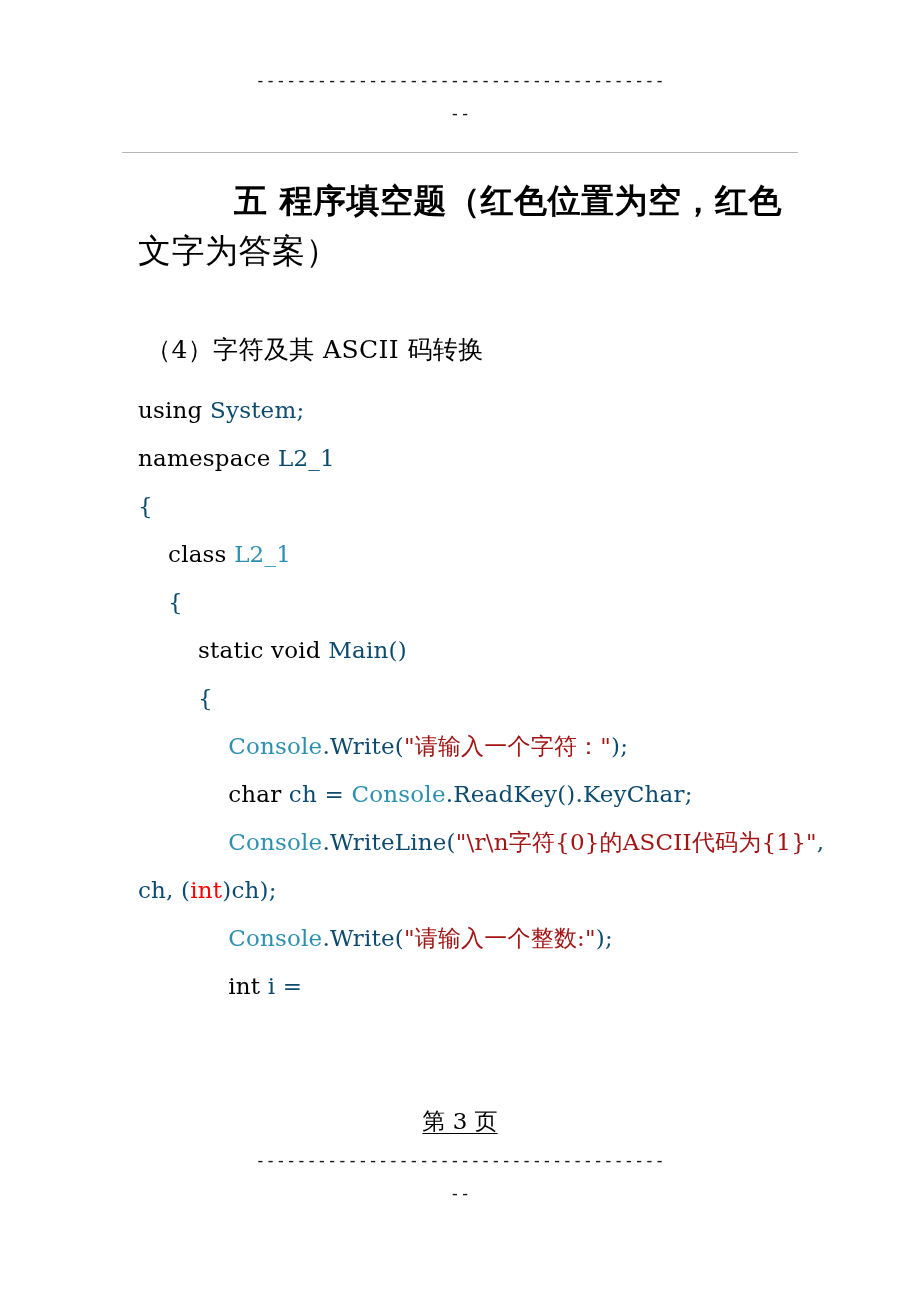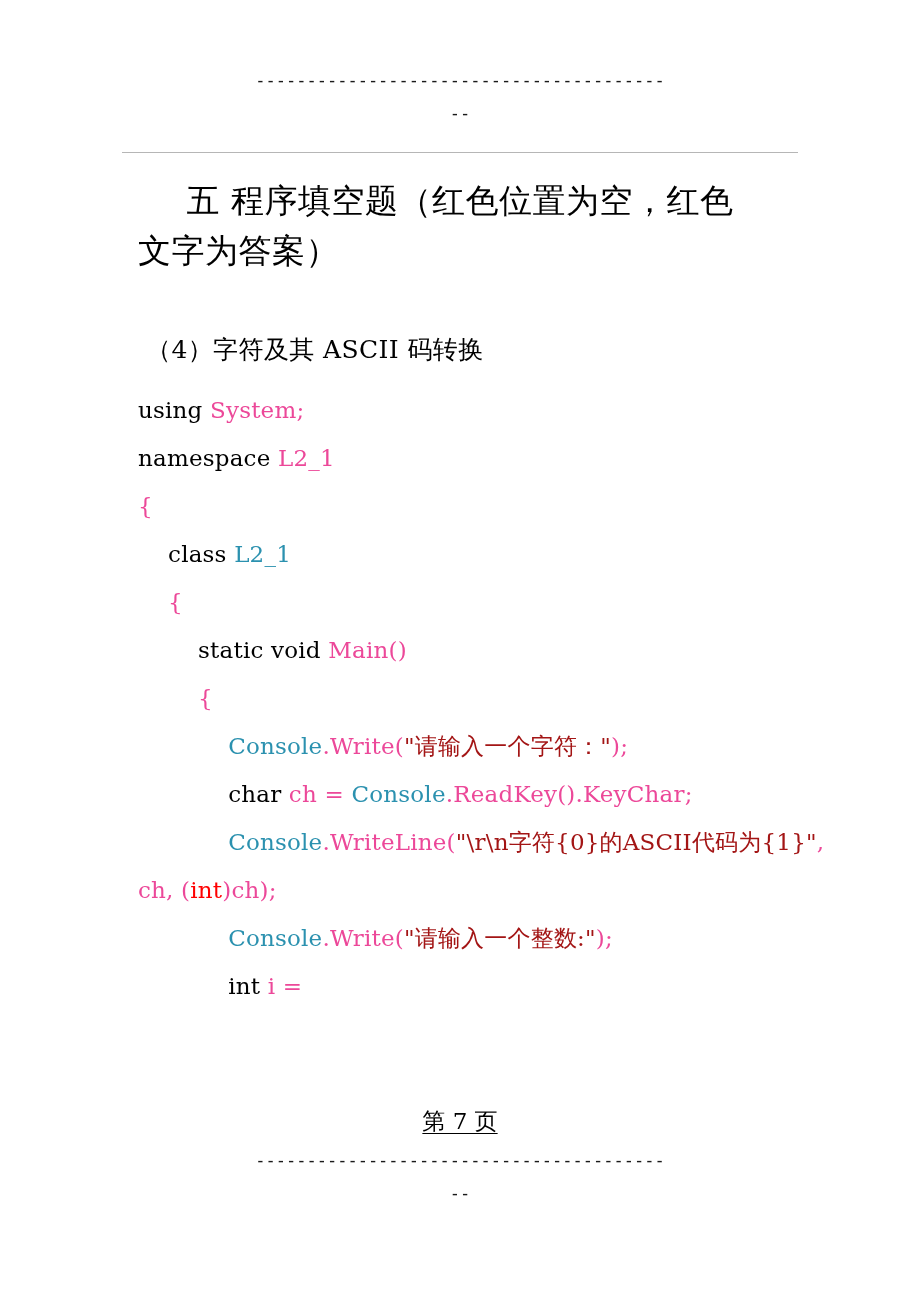--- a/index.html
+++ b/index.html
@@ -90,21 +90,21 @@
     position: absolute;
     left: 138px;
     top: 176px;
     width: 644px;
     font-size: 33px;
     line-height: 1.52;
     text-align: center;
     letter-spacing: 0.5px;
     font-family: "DejaVu Serif", "Liberation Serif", serif;
   }
-  .doc-title .t-line1 { text-align: center; }
+  .doc-title .t-line1 { text-align: right; font-weight: bold; }
   .doc-title .t-line2 { text-align: left; }
 
   
   .section-head {
     position: absolute;
     left: 146px;
     top: 334px;
     font-size: 25px;
     line-height: 1.3;
     letter-spacing: 0.4px;
@@ -122,21 +122,21 @@
     white-space: pre-wrap;
     word-break: break-word;
     letter-spacing: 0.2px;
   }
   .code .ln { display: block; }
 
   .kw     { color: #000000; }
   .type   { color: #2b91af; }
   .str    { color: #a31515; }
   .ans    { color: #ff0000; }
-  .plain  { color: #ec4899; }
+  .plain  { color: #0c4a6e; }
 </style>
 </head>
 <body>
 
 <div class="page">
 
   <div class="running header-block">
     <span class="dashline row1">----------------------------------------</span>
     <span class="dashline short">--</span>
   </div>
@@ -145,21 +145,21 @@
   <div class="doc-title">
     <div class="t-line1">五 程序填空题（红色位置为空，红色</div>
     <div class="t-line2">文字为答案）</div>
   </div>
 
   <div class="section-head">（4）字符及其 ASCII 码转换</div>
 
   <div class="code" id="code-block"><span class="ln"><span class="kw">using</span><span class="plain"> System;</span></span><span class="ln"><span class="kw">namespace</span><span class="plain"> L2_1</span></span><span class="ln"><span class="plain">{</span></span><span class="ln"><span class="plain">    </span><span class="kw">class</span><span class="plain"> </span><span class="type">L2_1</span></span><span class="ln"><span class="plain">    </span><span class="plain">{</span></span><span class="ln"><span class="plain">        </span><span class="kw">static void</span><span class="plain"> Main()</span></span><span class="ln"><span class="plain">        </span><span class="plain">{</span></span><span class="ln"><span class="plain">            </span><span class="type">Console</span><span class="plain">.Write(</span><span class="str">"请输入一个字符："</span><span class="plain">);</span></span><span class="ln"><span class="plain">            </span><span class="kw">char</span><span class="plain"> ch = </span><span class="type">Console</span><span class="plain">.ReadKey().KeyChar;</span></span><span class="ln"><span class="plain">            </span><span class="type">Console</span><span class="plain">.WriteLine(</span><span class="str">"\r\n字符{0}的ASCII代码为{1}"</span><span class="plain">, ch, (</span><span class="ans">int</span><span class="plain">)ch);</span></span><span class="ln"><span class="plain">            </span><span class="type">Console</span><span class="plain">.Write(</span><span class="str">"请输入一个整数:"</span><span class="plain">);</span></span><span class="ln"><span class="plain">            </span><span class="kw">int</span><span class="plain"> i = </span></span></div>
 
   <div class="page-number">
-    <span>第 7 页</span>
+    <span>第 3 页</span>
   </div>
 
   <div class="running footer-block">
     <span class="dashline row1">----------------------------------------</span>
     <span class="dashline short">--</span>
   </div>
 
 </div>
 
 </body></html>

